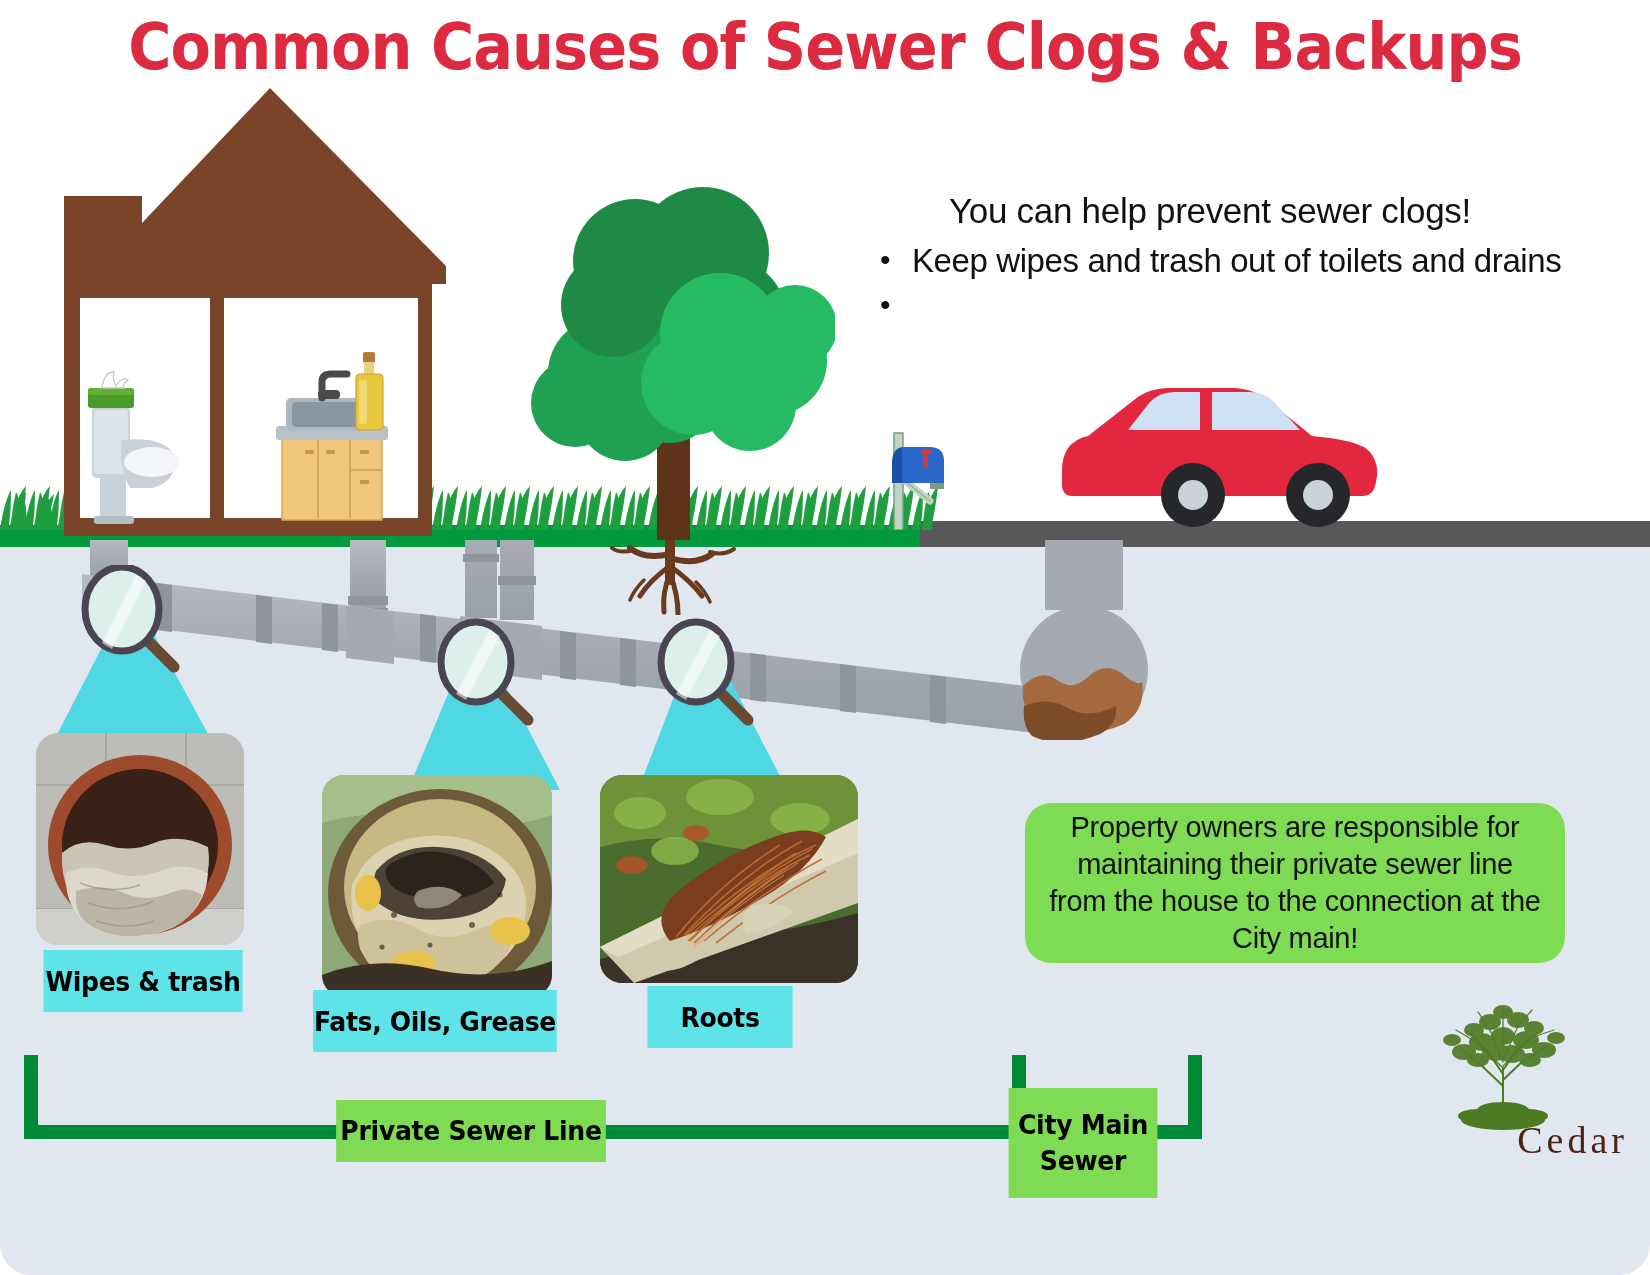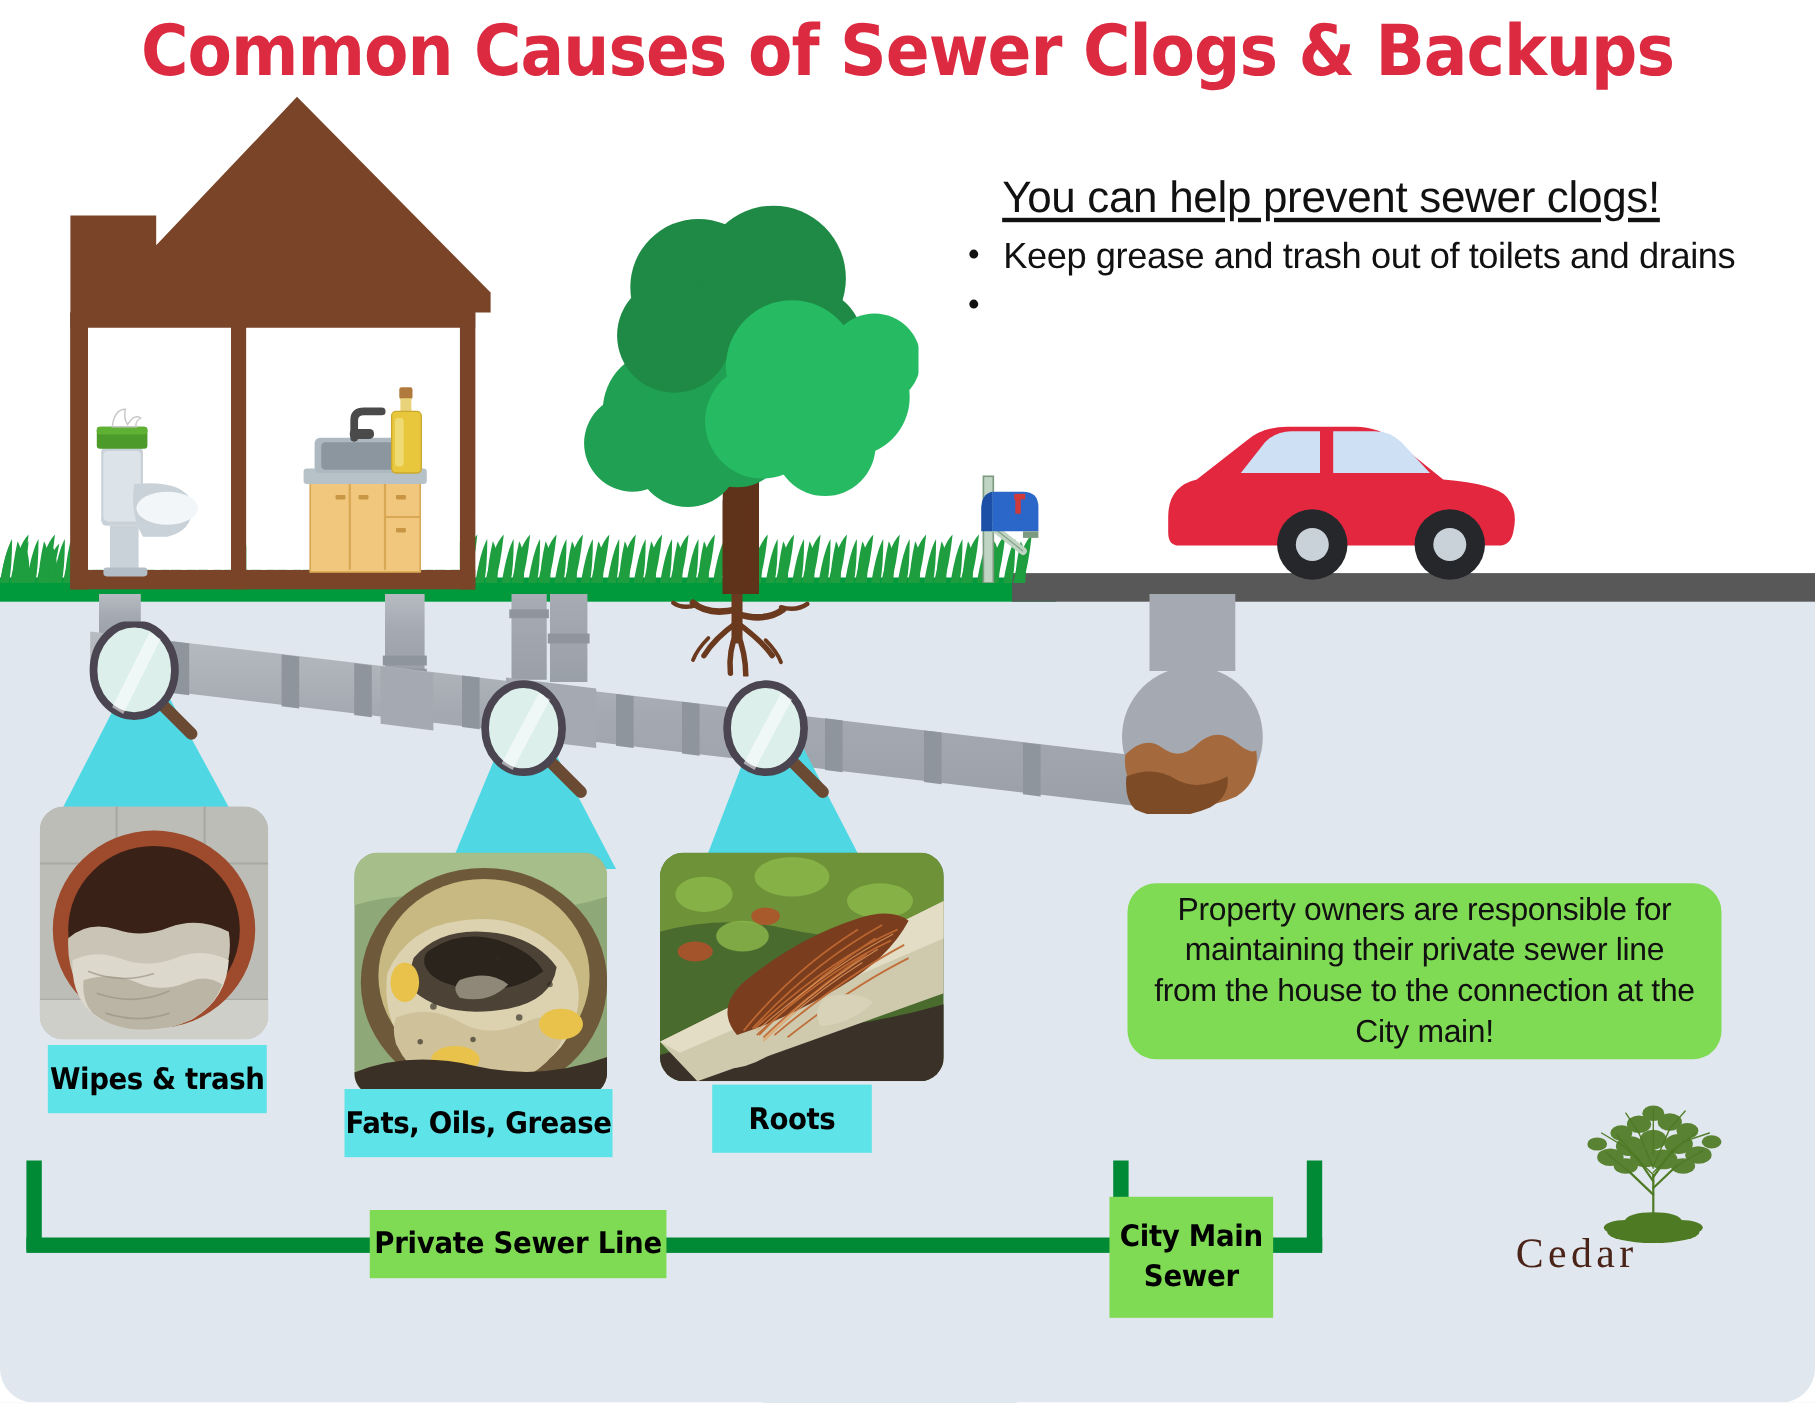--- a/index.html
+++ b/index.html
@@ -25,23 +25,24 @@
     position:absolute; left:0; top:10px; width:1650px; text-align:center;
     font-family:"DejaVu Sans", sans-serif;
     font-weight:bold; font-size:64px; letter-spacing:-1px;
     color:#DC2A40; transform:scaleX(0.92); transform-origin:center top;
     white-space:nowrap;
   }
 
   
   .prevent-wrap { position:absolute; left:840px; top:158px; width:740px; color:#111; }
   .prevent-head {
-    text-align:center; font-size:40px; text-decoration:underline;
+    text-align:center; font-size:35px; 
     text-underline-offset:5px; letter-spacing:-0.3px; color:#111;
     font-family:"Liberation Sans", sans-serif;
+    margin-top:33px;
   }
   .prevent-list { margin-top:8px; padding-left:36px; list-style:none; }
   .prevent-list li { font-size:33px; line-height:1.36; letter-spacing:-0.4px; position:relative; padding-left:36px; }
   .prevent-list li .bullet { position:absolute; left:4px; top:1px; font-size:30px; line-height:1.3; }
 
   
   .house { position:absolute; left:60px; top:88px; width:390px; height:448px; }
 
   
   .tree-top { position:absolute; left:505px; top:165px; width:330px; height:375px; }
@@ -89,21 +90,21 @@
     position:absolute; background:#80DB54;
     font-family:"DejaVu Sans", sans-serif; font-weight:bold; color:#000;
     display:flex; align-items:center; justify-content:center; text-align:center;
     font-size:27px; transform:scaleX(0.93); transform-origin:center;
     letter-spacing:-0.3px; line-height:1.35;
   }
 
   
   .logo { position:absolute; left:1378px; top:990px; width:250px; height:275px; }
   .logo-text {
-    position:absolute; left:0; width:250px; text-align:left;
+    position:absolute; left:0; width:250px; text-align:right;
     font-family:"Liberation Serif", serif; color:#4A2418;
     letter-spacing:4px;
   }
   .logo-cedar { top:128px; font-size:38px; }
   .logo-hill  { top:178px; font-size:38px; }
 </style>
 </head>
 <body>
 
 <div id="stage">
@@ -291,21 +292,21 @@
     <path d="M162 52 h38 q14 0 24 10 l26 28 h-88z" fill="#CDE0F4"></path>
     <circle cx="143" cy="155" r="32" fill="#26272B"></circle>
     <circle cx="143" cy="155" r="15" fill="#C9D2D8"></circle>
     <circle cx="268" cy="155" r="32" fill="#26272B"></circle>
     <circle cx="268" cy="155" r="15" fill="#C9D2D8"></circle>
   </svg>
 
   <div class="prevent-wrap">
     <div class="prevent-head">You can help prevent sewer clogs!</div>
     <ul class="prevent-list">
-      <li><span class="bullet">•</span><span>Keep grease and trash out of toilets and drains</span></li>
+      <li><span class="bullet">•</span><span>Keep wipes and trash out of toilets and drains</span></li>
       <li><span class="bullet">•</span></li>
     </ul>
   </div>
 
   <svg class="pipes" viewBox="0 0 1140 200">
     <defs>
       <linearGradient id="pg" x1="0" y1="0" x2="0" y2="1">
         <stop offset="0" stop-color="#B7BCC3"></stop>
           <stop offset="0.45" stop-color="#A5AAB2"></stop>
           <stop offset="1" stop-color="#9AA0A8"></stop>

